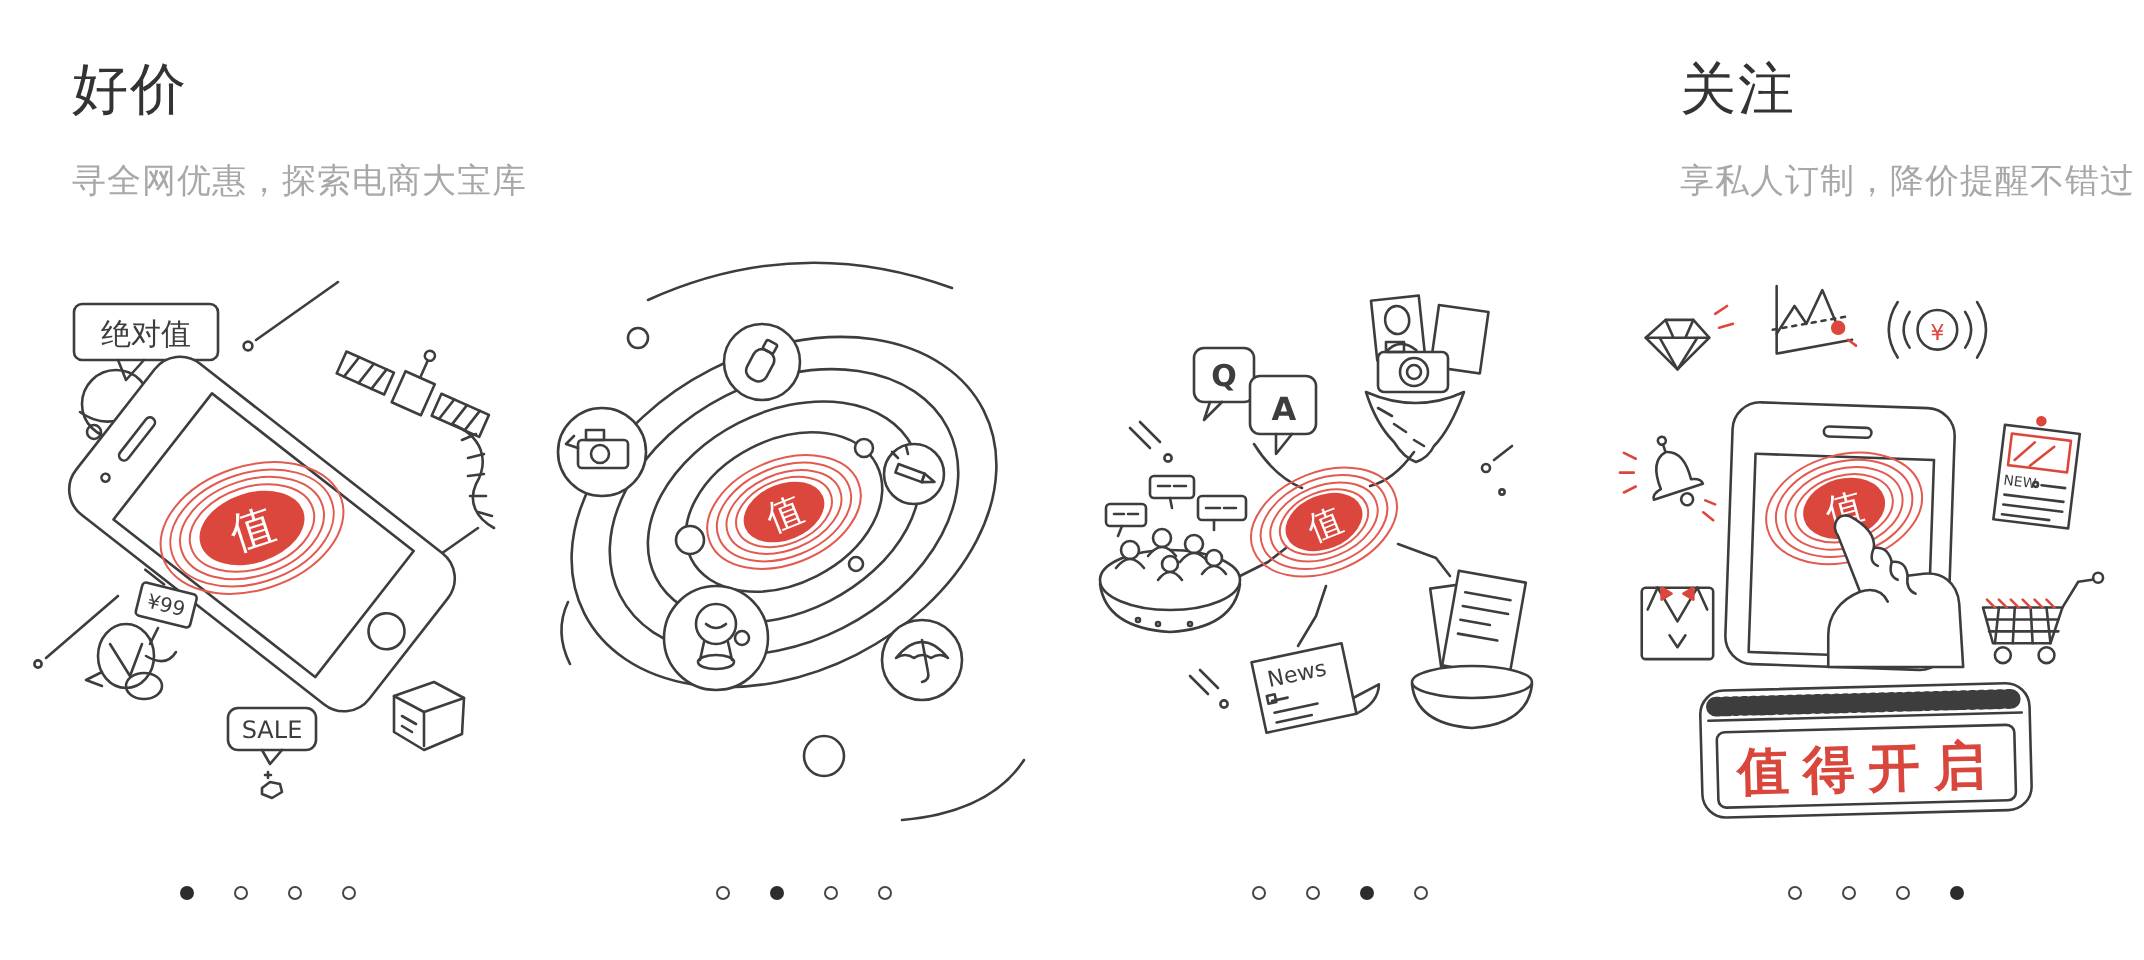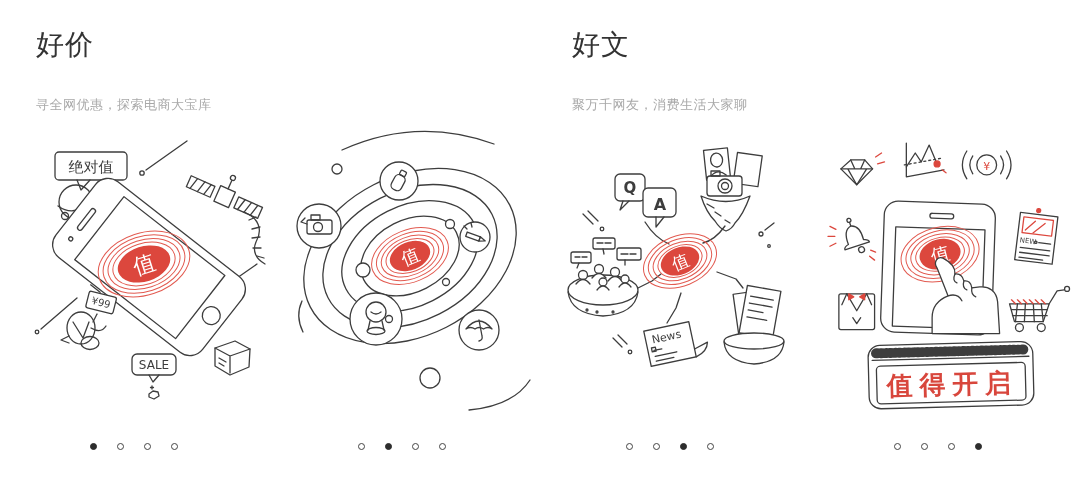--- a/index.html
+++ b/index.html
@@ -1,22 +1,22 @@
 <!DOCTYPE html>
 <html><head>
 <meta charset="utf-8">
 <style>
   html,body{margin:0;padding:0;background:#fff;}
   body{width:1072px;height:480px;overflow:hidden;font-family:"DejaVu Sans",sans-serif;}
   .panels{display:flex;width:1072px;height:372px;}
   .panel{position:relative;width:268px;height:480px;box-sizing:border-box;}
   .panel-header{padding:26px 0 0 36px;}
   .panel-title{font-size:28px;color:#333;letter-spacing:1px;font-weight:400;}
-  .panel-subtitle{margin-top:32px;font-size:13px;color:#a8a8a8;letter-spacing:0.5px;white-space:nowrap;}
-  .illustration{position:absolute;top:126px;left:19px;width:250px;height:300px;}
+  .panel-subtitle{margin-top:15px;font-size:17px;color:#a8a8a8;letter-spacing:0.5px;white-space:nowrap;}
+  .illustration{position:absolute;top:126px;left:1px;width:250px;height:300px;}
   .illustration svg{display:block;width:250px;height:300px;}
   .dots{position:absolute;bottom:30px;left:0;width:100%;display:flex;justify-content:center;gap:20px;}
   .dot{width:7px;height:7px;border-radius:50%;border:1.4px solid #454545;background:#fff;box-sizing:border-box;}
   .dot.active{background:#2d2d2d;border-color:#2d2d2d;}
   text{stroke:none;}
 </style>
 </head>
 <body>
 
 <div class="panels">
@@ -197,24 +197,20 @@
     </div>
     <div class="dots">
       <span class="dot"></span>
       <span class="dot active"></span>
       <span class="dot"></span>
       <span class="dot"></span>
     </div>
   </section>
 
   <section class="panel">
-    <div class="panel-header">
-      <div class="panel-title">好文</div>
-      <div class="panel-subtitle">聚万千网友，消费生活大家聊</div>
-    </div>
     <div class="illustration">
       <svg viewBox="0 0 250 300">
         <g stroke="#3d3d3d" stroke-width="1.3" fill="none" stroke-linecap="round" stroke-linejoin="round">
 
           <path d="M28,88 l10,10 M33,85 l10,10"></path>
             <circle cx="47" cy="103" r="1.8"></circle>
           <path d="M58,212 l9,9 M63,209 l9,9"></path>
             <circle cx="75" cy="226" r="1.8"></circle>
           <path d="M210,104 l9,-7"></path>
             <circle cx="206" cy="108" r="2"></circle>
@@ -316,20 +312,24 @@
     </div>
     <div class="dots">
       <span class="dot"></span>
       <span class="dot"></span>
       <span class="dot active"></span>
       <span class="dot"></span>
     </div>
   </section>
 
   <section class="panel">
+    <div class="panel-header">
+      <div class="panel-title">关注</div>
+      <div class="panel-subtitle">享私人订制，降价提醒不错过</div>
+    </div>
     <div class="illustration">
       <svg viewBox="0 0 252 300">
         <g stroke="#3d3d3d" stroke-width="1.3" fill="none" stroke-linecap="round" stroke-linejoin="round">
 
           <g>
             <path d="M84,16 l0,34 l38,-7"></path>
             <polyline points="84,40 93,26 99,35 107,18 115,37"></polyline>
             <line x1="82" y1="38" x2="121" y2="31" stroke-dasharray="2,3"></line>
             <circle cx="115" cy="37" r="3" fill="#dc473d" stroke="#dc473d"></circle>
             <path d="M120,43 l4,3" stroke="#dc473d"></path>

